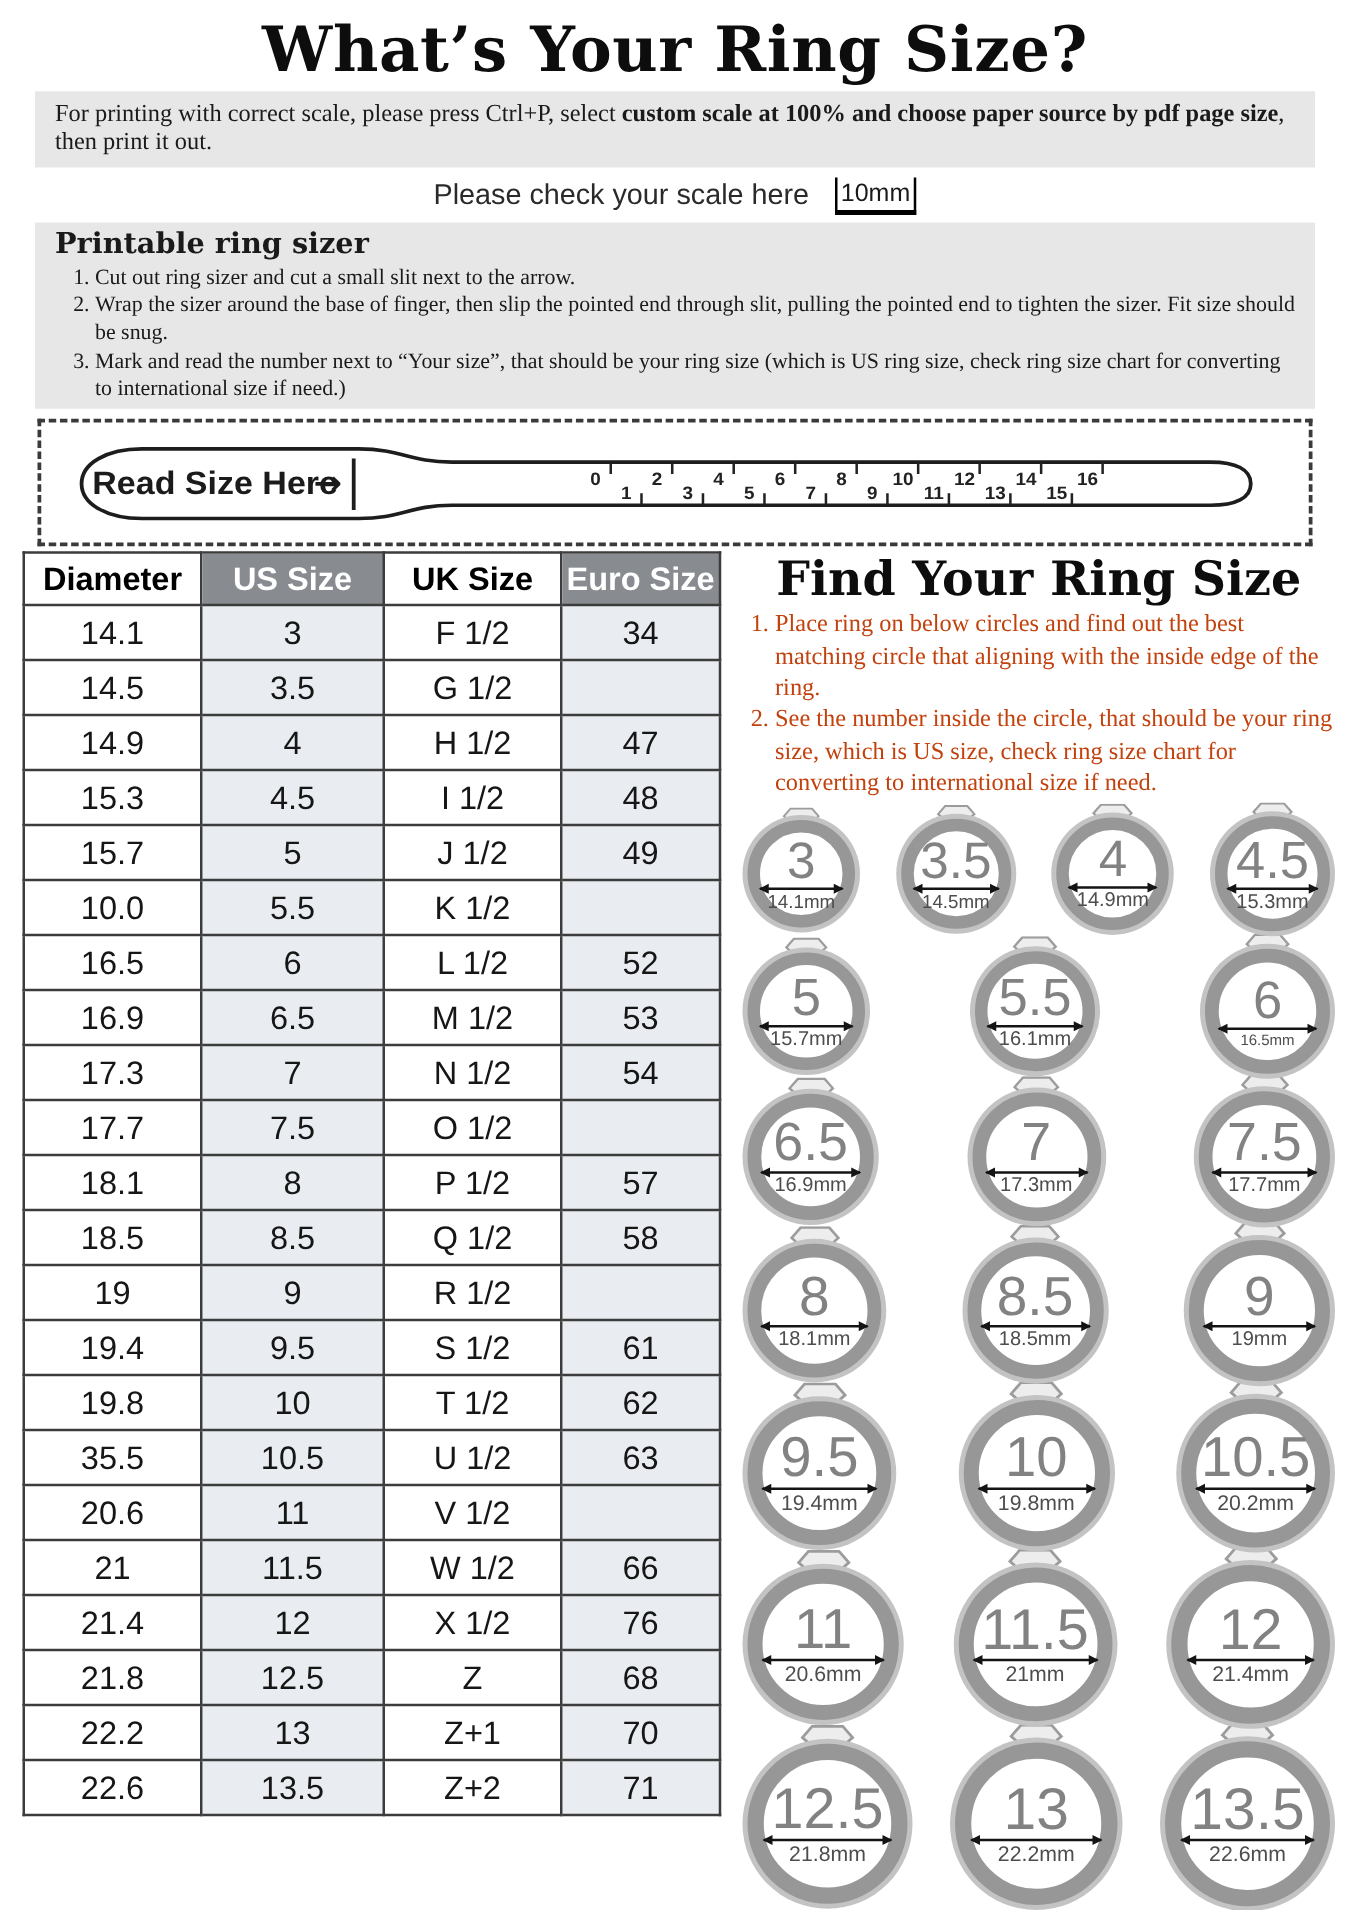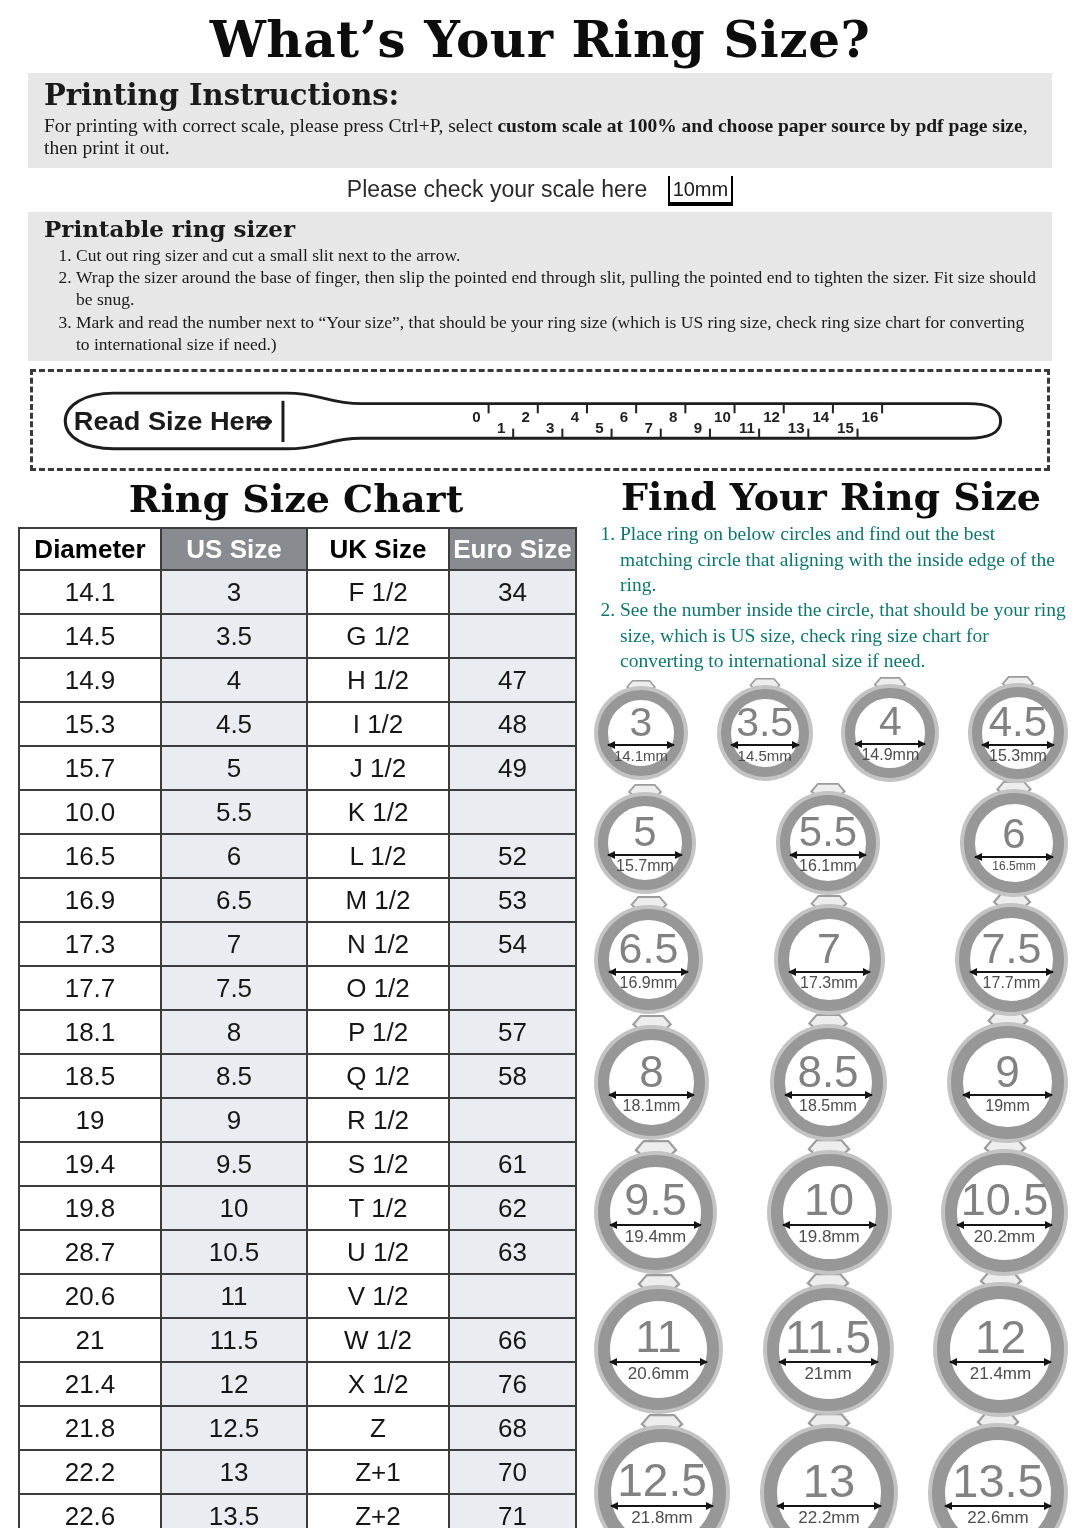--- a/index.html
+++ b/index.html
@@ -69,21 +69,21 @@
     border:2px solid #3c3c3c; text-align:center; vertical-align:middle;
     font-family:"Liberation Sans", sans-serif; overflow:hidden; white-space:nowrap;
   }
   .size-chart th { height:42px; font-size:26px; font-weight:bold; background:#fff; color:#000; }
   .size-chart th.shade { background:#888c90; color:#fff; }
   .size-chart td { height:44px; font-size:26px; background:#fff; color:#161616; }
   .size-chart td.tint { background:#e9edf1; }
 
   .finder-steps {
     margin:0 0 8px; padding-left:28px;
-    font-family:"Liberation Serif", serif; font-size:19.5px; line-height:1.3; color:#0f766e;
+    font-family:"Liberation Serif", serif; font-size:19.5px; line-height:1.3; color:#c2410c;
   }
 
   
   .rings-grid { padding:0 6px; }
   .ring-row { display:flex; justify-content:space-between; align-items:center; margin:14px 0 6px; }
   .ring { position:relative; }
   .diamond { position:absolute; left:50%; transform:translateX(-50%); z-index:0; }
   .ring-circle {
     position:relative; z-index:1; width:100%; height:100%;
     border-style:solid; border-color:#979797; border-radius:50%;
@@ -101,21 +101,20 @@
   .ring-mm { color:#4d4d4d; font-family:"Liberation Sans", sans-serif; }
 </style>
 </head>
 <body>
 
 <div class="page">
 
   <h1 class="page-title">What’s Your Ring Size?</h1>
 
   <section class="gray-block">
-    <h2 class="print-heading">Printing Instructions:</h2>
     <p class="print-body"><span>For printing with correct scale, please press Ctrl+P, select </span><b>custom scale at 100% and choose paper source by pdf page size</b><span>, then print it out.</span></p>
   </section>
 
   <div class="scale-check">
     <span>Please check your scale here</span>
     <span class="scale-ruler">10mm</span>
   </div>
 
   <section class="gray-block sizer-block">
     <h3 class="sizer-heading">Printable ring sizer</h3>
@@ -167,21 +166,20 @@
           <text x="806" y="64" class="tick-num">15</text>
           <line x1="842.4" x2="842.4" y1="33" y2="43" class="tick-line"></line>
           <text x="830.4" y="52" class="tick-num">16</text>
         </g>
     </svg>
   </div>
 
   <div class="columns">
 
     <div class="left-col">
-      <h2 class="chart-title">Ring Size Chart</h2>
       <table class="size-chart">
         <colgroup>
             <col style="width:142px">
             <col style="width:146px">
             <col style="width:142px">
             <col style="width:127px">
           </colgroup>
         <thead>
             <tr>
               <th>Diameter</th>
@@ -275,21 +273,21 @@
               <td>S 1/2</td>
               <td class="tint">61</td>
             </tr>
             <tr>
               <td>19.8</td>
               <td class="tint">10</td>
               <td>T 1/2</td>
               <td class="tint">62</td>
             </tr>
             <tr>
-              <td>28.7</td>
+              <td>35.5</td>
               <td class="tint">10.5</td>
               <td>U 1/2</td>
               <td class="tint">63</td>
             </tr>
             <tr>
               <td>20.6</td>
               <td class="tint">11</td>
               <td>V 1/2</td>
               <td class="tint"></td>
             </tr>

